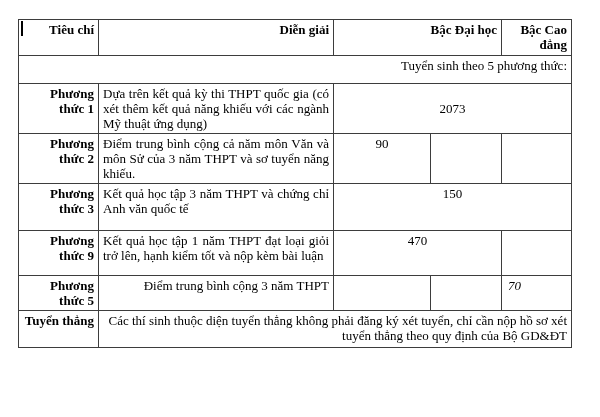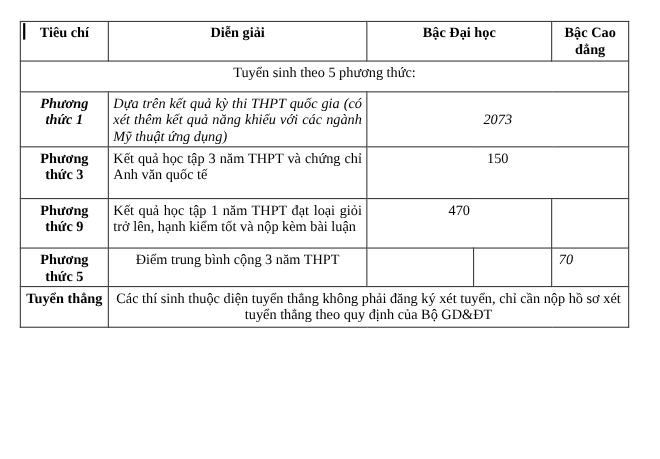--- a/index.html
+++ b/index.html
@@ -19,35 +19,35 @@
   table.doc{
     position:absolute;left:18px;top:19px;
     width:553px;table-layout:fixed;
     border-collapse:collapse;
     color:var(--text-color);
     font-size:13px;line-height:15px;
   }
   td,th{
     border:1px solid var(--border-color);
     vertical-align:top;
-    text-align:center;
+    text-align:right;
     padding:2px 4px 2px 4px;
     font-weight:normal;
     overflow:hidden;
   }
   th{font-weight:bold;}
   .b{font-weight:bold;}
   .j{text-align:justify;margin-top:39px;}
   .val{text-align:center;}
   .val-left{text-align:left;padding-left:6px;font-style:italic;}
   .mid{vertical-align:middle;}
   tr.r-head{height:36px;}
   tr.r-quota{height:61px;}
   tr.r-section{height:28px;}
-  tr.r-m1{height:48px;font-style:italic;}
+  tr.r-m1{height:48px;}
   tr.r-m2{height:50px;}
   tr.r-m3{height:47px;}
   tr.r-m4{height:45px;}
   tr.r-m5{height:32px;}
   tr.r-direct{height:37px;}
   .cursor-bar{
     position:absolute;left:21px;top:21px;width:2px;height:15px;
     background:var(--text-color);
   }
 </style>
@@ -79,20 +79,27 @@
     <tr class="r-section">
       <td colspan="5">Tuyển sinh theo 5 phương thức:</td>
     </tr>
 
     <tr class="r-m1">
       <td class="b">Phương thức 1</td>
       <td class="j">Dựa trên kết quả kỳ thi THPT quốc gia (có xét thêm kết quả năng khiếu với các ngành Mỹ thuật ứng dụng)</td>
       <td colspan="3" class="val mid">2073</td>
     </tr>
 
+    <tr class="r-m2">
+      <td class="b">Phương thức 2</td>
+      <td class="j">Điểm trung bình cộng cả năm môn Văn và môn Sử của 3 năm THPT và sơ tuyển năng khiếu.</td>
+      <td class="val">90</td>
+      <td></td>
+      <td></td>
+    </tr>
 
     <tr class="r-m3">
       <td class="b">Phương thức 3</td>
       <td class="j">Kết quả học tập 3 năm THPT và chứng chỉ Anh văn quốc tế</td>
       <td colspan="3" class="val">150</td>
     </tr>
 
     <tr class="r-m4">
       <td class="b">Phương thức 9</td>
       <td class="j">Kết quả học tập 1 năm THPT đạt loại giỏi trở lên, hạnh kiểm tốt và nộp kèm bài luận</td>

